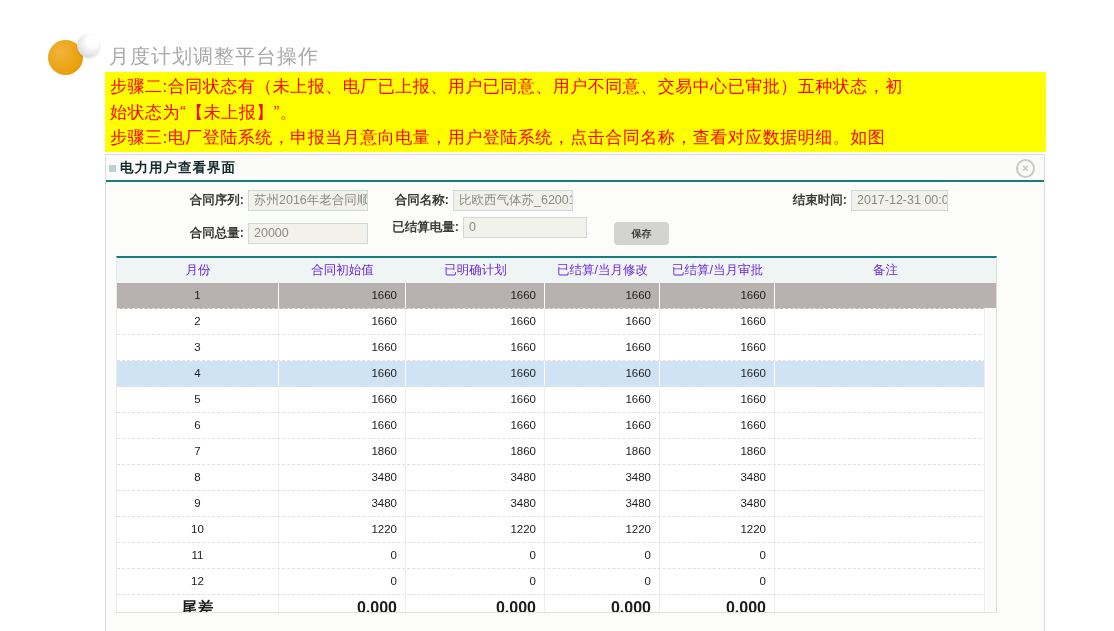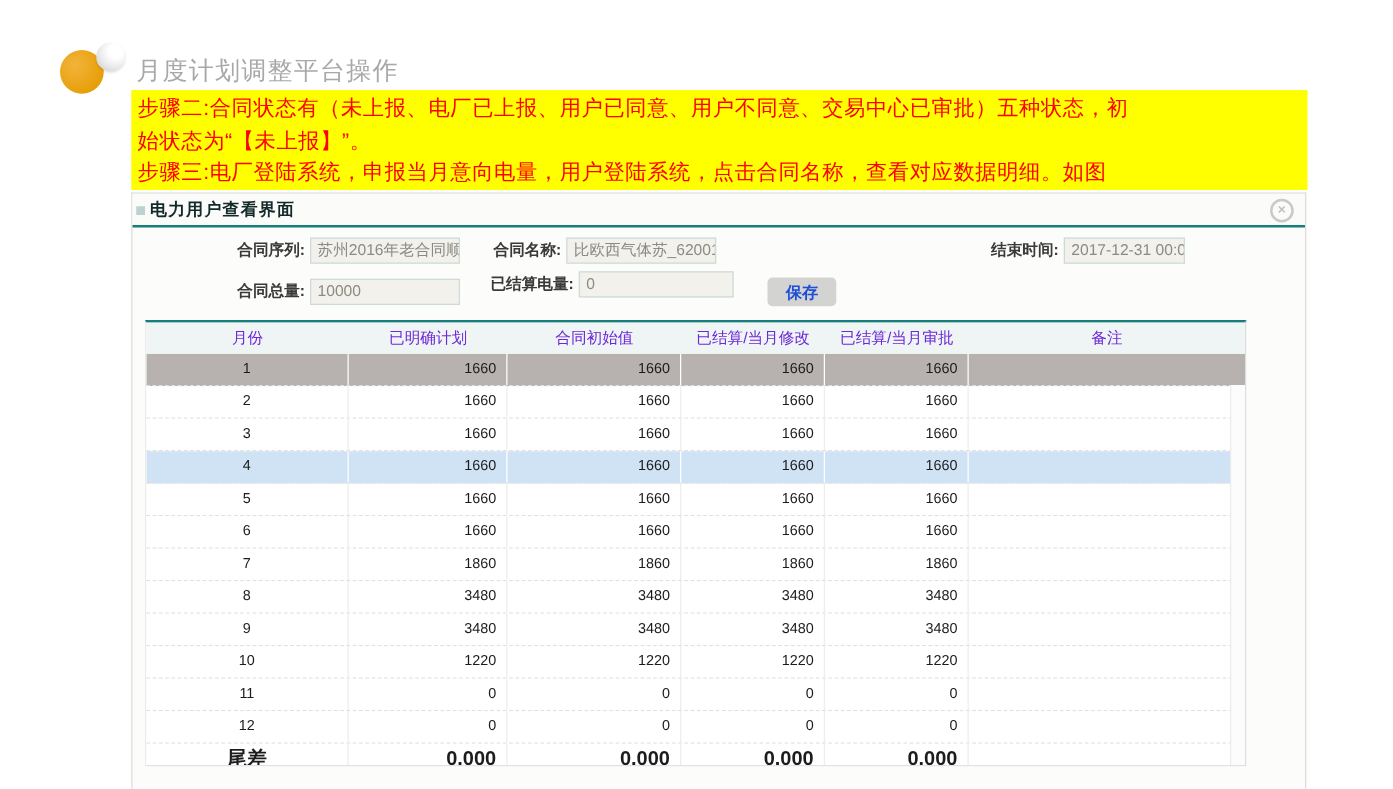--- a/index.html
+++ b/index.html
@@ -88,21 +88,21 @@
   .p1 { left: 30px;  top: 6px; }  .p1 .finput { width: 120px; }
   .p2 { left: 235px; top: 6px; }  .p2 .finput { width: 120px; }
   .p3 { left: 446px; top: 6px; }  .p3 .finput { width: 108px; }
   .p4 { left: 633px; top: 6px; }  .p4 .finput { width: 97px; }
   .p5 { left: 30px;  top: 39px; } .p5 .finput { width: 120px; }
   .p6 { left: 245px; top: 33px; justify-content: flex-end; } .p6 .finput { width: 124px; }
   .save-btn {
     position: absolute; left: 508px; top: 38px;
     width: 55px; height: 23px;
     background: #d3d3d1; border: none; border-radius: 4px;
-    color: #1d4ed8; font-weight: bold; font-size: 13px;
+    color: #404040; font-weight: bold; font-size: 10px;
     line-height: 23px; text-align: center; cursor: default;
   }
 
   
   .table-area {
     position: absolute; left: 10px; top: 101px;
     width: 881px; height: 357px;
     border-top: 2px solid #177e7b;
     border-bottom: 1px solid #e2e2e2;
     border-left: 1px solid #ebebeb;
@@ -177,34 +177,34 @@
     <div class="fpair p2">
       <span class="flabel">合同名称:</span>
       <span class="finput">比欧西气体苏_62001</span>
     </div>
     <div class="fpair p4">
       <span class="flabel">结束时间:</span>
       <span class="finput">2017-12-31 00:00</span>
     </div>
     <div class="fpair p5">
       <span class="flabel">合同总量:</span>
-      <span class="finput">10000</span>
+      <span class="finput">20000</span>
     </div>
     <div class="fpair p6">
       <span class="flabel">已结算电量:</span>
       <span class="finput">0</span>
     </div>
     <button class="save-btn">保存</button>
   </div>
 
   <div class="table-area">
     <div class="thead">
       <div class="th">月份</div>
+      <div class="th">合同初始值</div>
       <div class="th">已明确计划</div>
-      <div class="th">合同初始值</div>
       <div class="th">已结算/当月修改</div>
       <div class="th">已结算/当月审批</div>
       <div class="th">备注</div>
     </div>
     <div class="tbody">
       <div class="tr state-selected">
     <div class="td c-month">1</div>
     <div class="td c-num1">1660</div>
     <div class="td c-num2">1660</div>
     <div class="td c-num3">1660</div>

